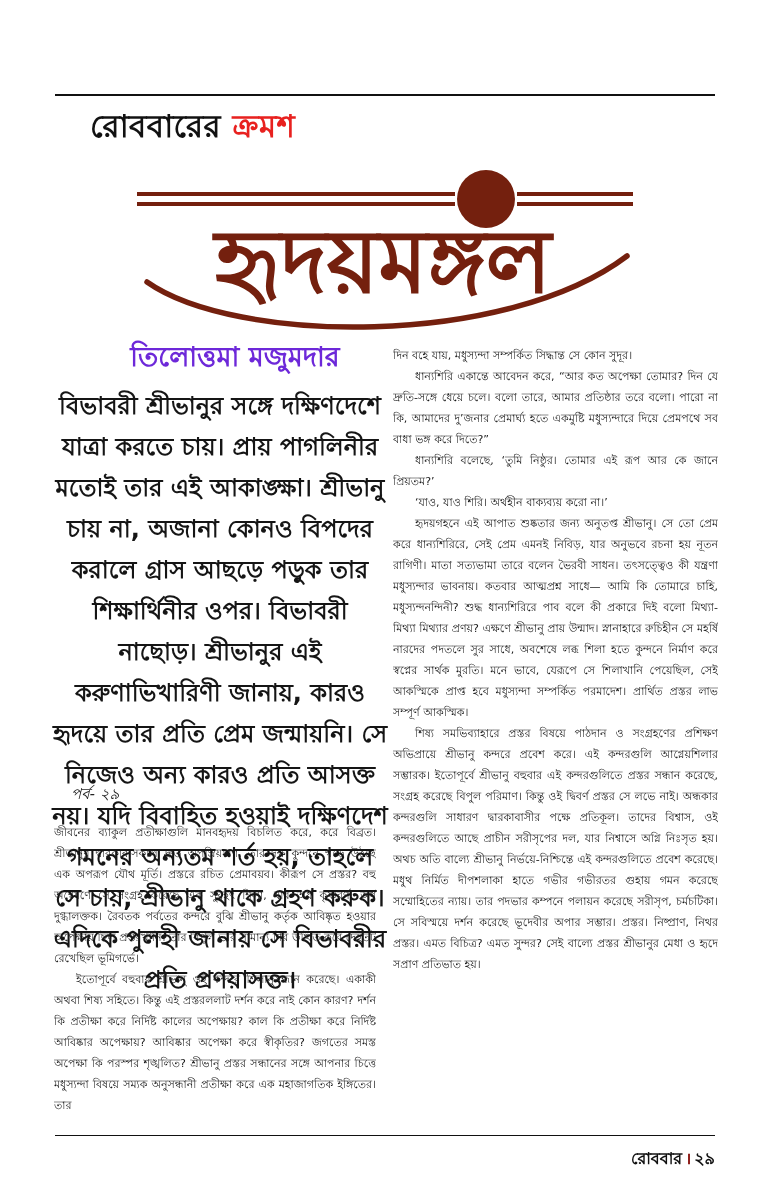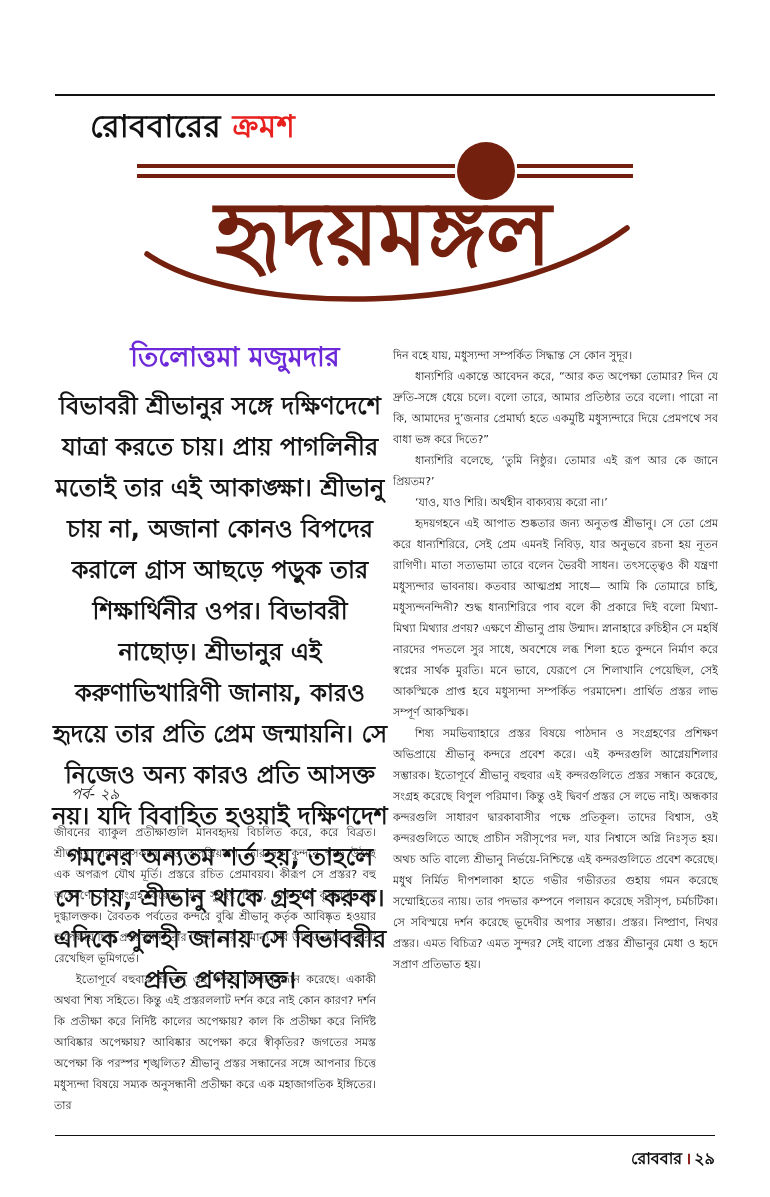--- a/index.html
+++ b/index.html
@@ -3,21 +3,21 @@
 <meta charset="utf-8">
 <style>
   html,body{margin:0;padding:0;background:#ffffff;}
   body{font-family:"DejaVu Sans","Liberation Sans",sans-serif;color:#111;}
   .page{position:relative;width:770px;height:1197px;background:#ffffff;overflow:hidden;}
 
   .top-rule{position:absolute;left:55px;top:94px;width:660px;height:0;border-top:2px solid #111;}
   .header-strip{position:absolute;left:62px;top:102px;font-size:31px;font-weight:bold;letter-spacing:0.5px;margin-left:28px;}
   .header-strip .red{color:#e8211f;}
 
-  .masthead{position:absolute;left:125px;top:136px;width:520px;height:185px;}
+  .masthead{position:absolute;left:125px;top:164px;width:520px;height:185px;}
   .masthead svg{display:block;}
 
   .byline{position:absolute;left:55px;top:336px;width:360px;text-align:center;
           font-size:27px;font-weight:bold;color:#6d28d9;}
 
   .intro{position:absolute;left:52px;top:386px;width:336px;text-align:center;
          font-size:24px;line-height:41px;font-weight:bold;color:#151515;}
 
   .episode{position:absolute;left:71px;top:782px;font-size:15px;font-style:italic;color:#222;}
 

